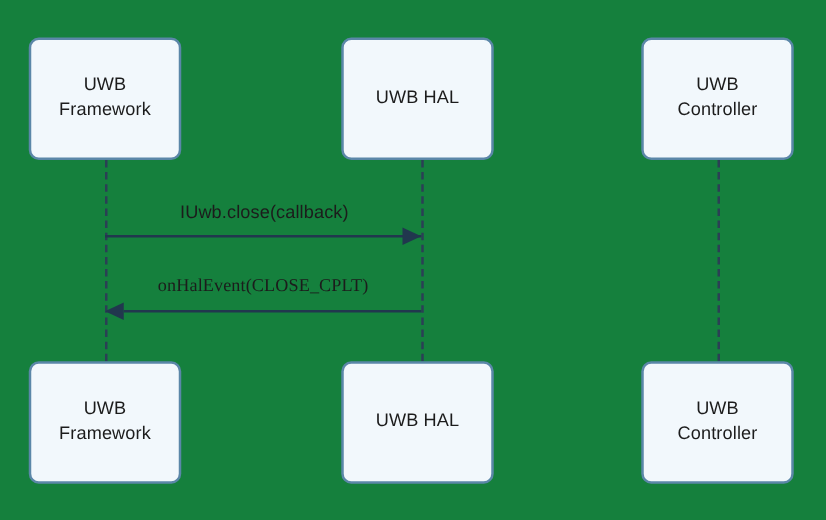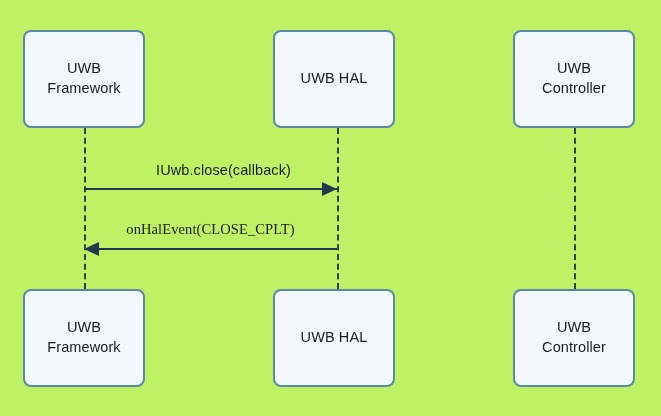--- a/index.html
+++ b/index.html
@@ -7,21 +7,21 @@
     padding: 0;
     background: #ffffff;
   }
   body {
     font-family: "Liberation Sans", sans-serif;
   }
   #diagram-canvas {
     position: relative;
     width: 661px;
     height: 416px;
-    background: #bef264;
+    background: #15803d;
     overflow: hidden;
   }
   .lifeline-box {
     position: absolute;
     box-sizing: border-box;
     background: #f2f8fc;
     border: 2px solid #5b87a8;
     border-radius: 8px;
     display: flex;
     align-items: center;
@@ -107,21 +107,21 @@
   </div>
   <div class="lifeline-box" style="left:513px; top:289px; width:122px; height:98px;">
     <span class="box-label">UWB
 Controller</span>
   </div>
 
   <div class="message to-right" style="left:84px; top:188px; width:253px;">
     <div class="msg-line" style="width:253px;"></div>
     <div class="msg-head" style="left:238px;"></div>
   </div>
-  <div class="msg-label" style="left:96px; top:162px; width:255px;">IUwb.close(callback)</div>
+  <div class="msg-label" style="left:84px; top:162px; width:255px;">IUwb.close(callback)</div>
 
   <div class="message to-left" style="left:84px; top:248px; width:253px;">
     <div class="msg-line" style="left:15px; width:238px;"></div>
     <div class="msg-head" style="left:0px;"></div>
   </div>
   <div class="msg-label" style="left:84px; top:221px; width:253px;font-family:Liberation Serif, serif;">onHalEvent(CLOSE_CPLT)</div>
 
 </div>
 
 </body></html>

